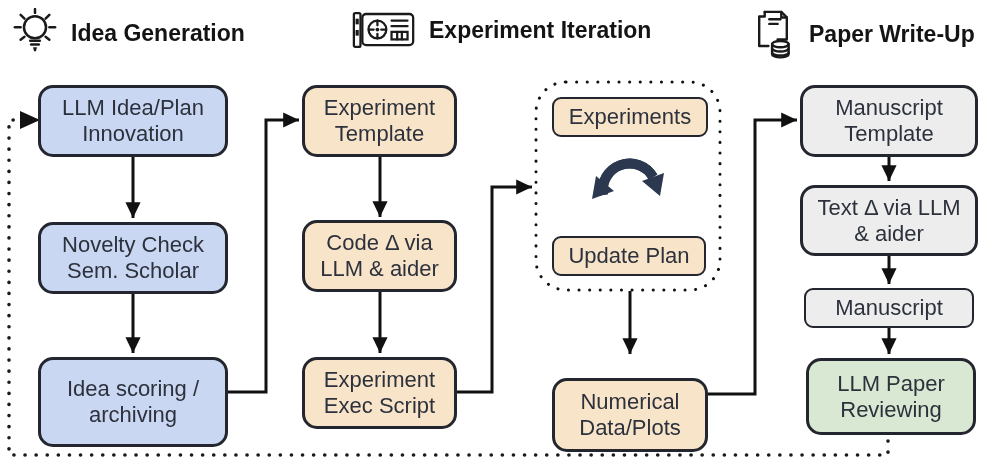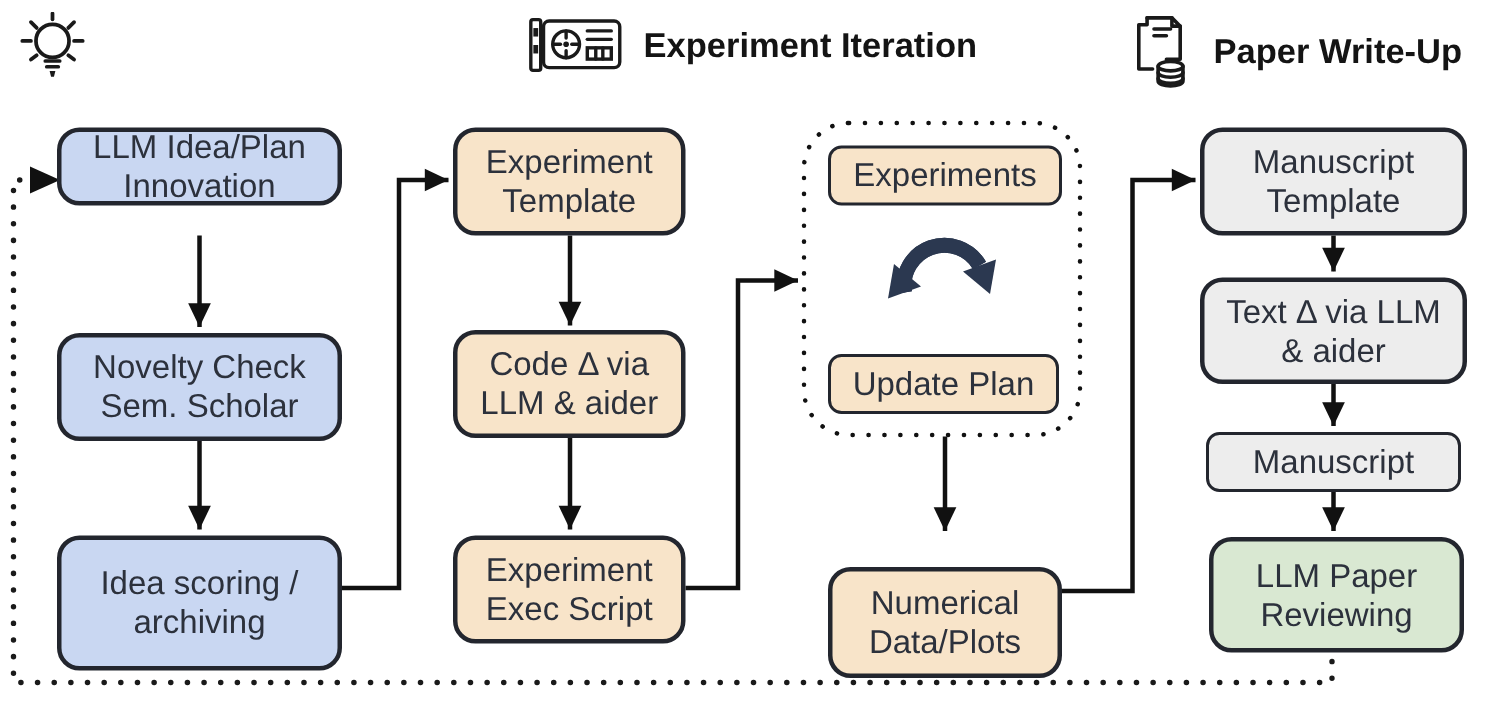--- a/index.html
+++ b/index.html
@@ -91,20 +91,21 @@
       <line x1="20" y1="38" x2="28" y2="38"></line>
       <path d="M22 41 h4 l-1 4 h-2 z" fill="#1a1a1a" stroke="none"></path>
       <line x1="9" y1="7" x2="13" y2="11"></line>
       <line x1="3" y1="20" x2="9" y2="20"></line>
       <line x1="9" y1="33" x2="13" y2="30"></line>
       <line x1="39" y1="7" x2="35" y2="11"></line>
       <line x1="45" y1="20" x2="39" y2="20"></line>
       <line x1="39" y1="33" x2="35" y2="30"></line>
       <line x1="24" y1="1" x2="24" y2="5"></line>
     </svg>
+    <span>Idea Generation</span>
   </div>
 
   <div class="hdr" style="left:352px;top:8px;">
     <svg width="64" height="44" viewBox="0 0 68 46" fill="none" stroke="#1a1a1a" stroke-width="2.4" stroke-linecap="round">
       <rect x="2" y="5" width="7" height="36" rx="1.5"></rect>
       <rect x="3.8" y="11" width="3.4" height="6" fill="#1a1a1a" stroke="none"></rect>
       <rect x="3.8" y="23" width="3.4" height="6" fill="#1a1a1a" stroke="none"></rect>
       <rect x="11" y="6" width="54" height="33" rx="4"></rect>
       <circle cx="27" cy="22.5" r="9.5"></circle>
       <circle cx="27" cy="22.5" r="2" fill="#1a1a1a" stroke="none"></circle>
@@ -129,21 +130,21 @@
       <line x1="21" y1="16" x2="30" y2="16"></line>
       <path d="M16 3 v5 h-6 v32 h10"></path>
       <ellipse cx="33" cy="38" rx="9" ry="3.4"></ellipse>
       <path d="M24 38 v11 a9 3.4 0 0 0 18 0 v-11"></path>
       <path d="M24 42.6 a9 3.4 0 0 0 18 0"></path>
       <path d="M24 47 a9 3.4 0 0 0 18 0"></path>
     </svg>
     <span>Paper Write-Up</span>
   </div>
 
-  <div class="node blue" style="left:38px;top:85px;width:190px;height:52px;">LLM Idea/Plan Innovation</div>
+  <div class="node blue" style="left:38px;top:85px;width:190px;height:72px;">LLM Idea/Plan Innovation</div>
   <div class="node blue" style="left:38px;top:222px;width:190px;height:72px;">Novelty Check Sem. Scholar</div>
   <div class="node blue" style="left:38px;top:357px;width:190px;height:90px;">Idea scoring / archiving</div>
 
   <div class="node tan" style="left:302px;top:85px;width:155px;height:72px;">Experiment Template</div>
   <div class="node tan" style="left:302px;top:220px;width:155px;height:72px;">Code Δ via LLM &amp; aider</div>
   <div class="node tan" style="left:302px;top:357px;width:155px;height:72px;">Experiment Exec Script</div>
 
   <div class="node tan small" style="left:552px;top:97px;width:156px;height:40px;">Experiments</div>
   <div class="node tan small" style="left:552px;top:236px;width:154px;height:40px;">Update Plan</div>
   <div class="node tan" style="left:552px;top:358px;width:156px;height:74px;margin-top:20px;">Numerical Data/Plots</div>

